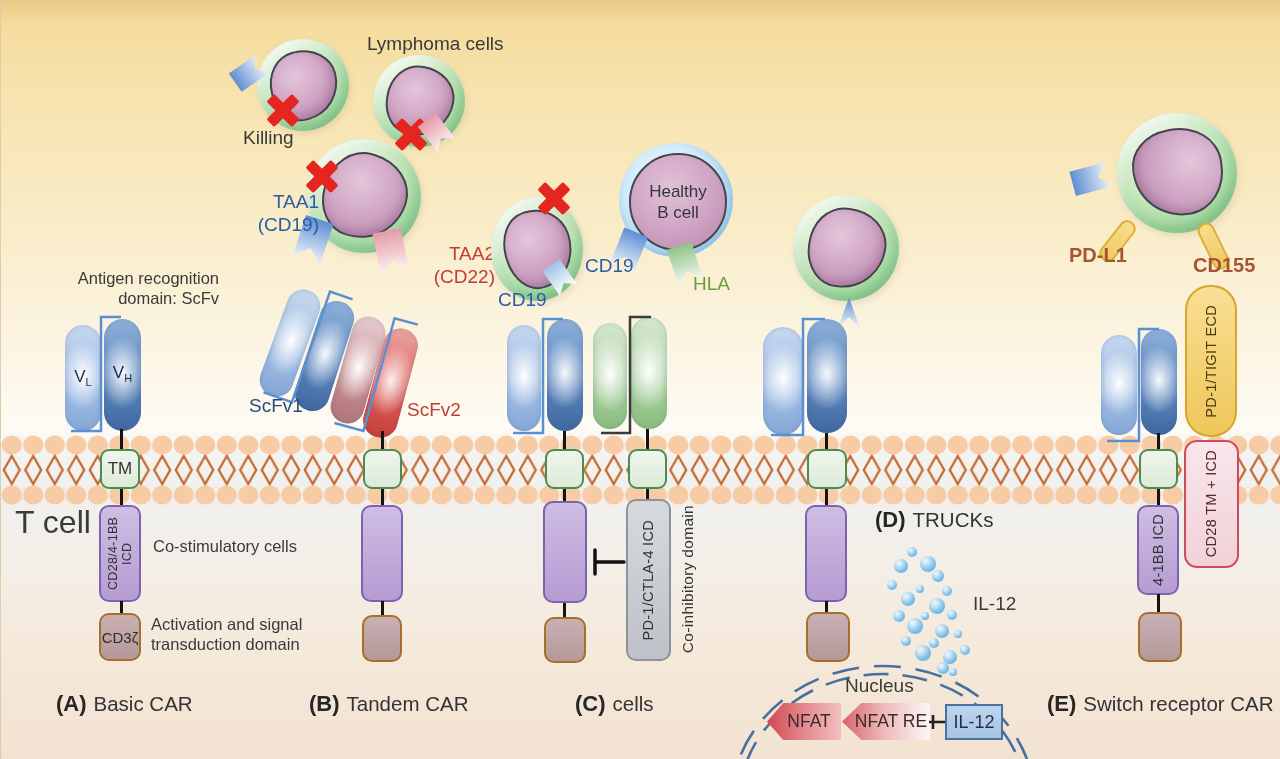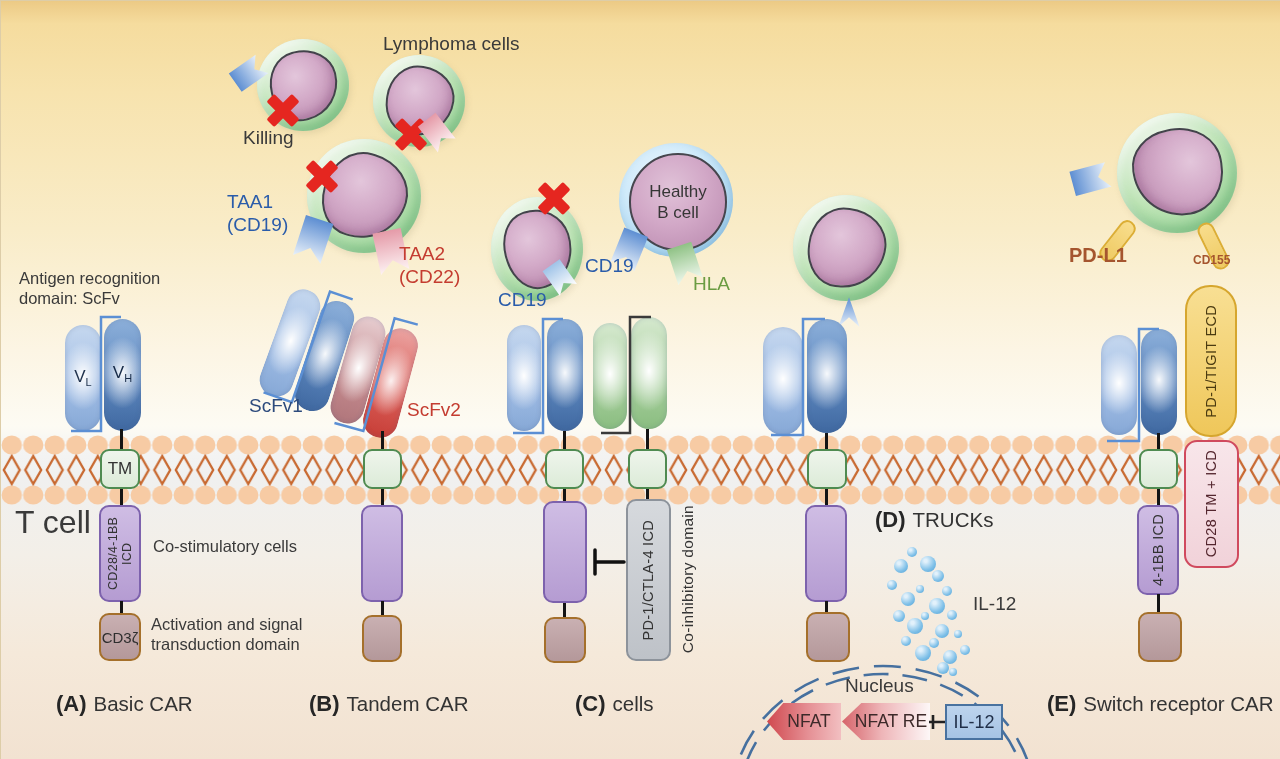--- a/index.html
+++ b/index.html
@@ -5,21 +5,21 @@
   html,body{margin:0;padding:0;background:#fff}
   .canvas{
     position:relative;width:1280px;height:759px;overflow:hidden;
     font-family:"Liberation Sans",sans-serif;color:#3a3a3a;
     background:linear-gradient(180deg,#ecca85 0%,#f5dc9e 3%,#f7e3ae 12%,#f9ecc8 30%,
       #fcf5e4 46%,#fdfbf3 56%,#f4f4f3 59%,#f0f0ef 63%,#f3efe8 73%,#f5e9da 86%,#f2e2d1 100%);
     border:1px solid #ddcda8;box-sizing:content-box;
   }
   .abs{position:absolute}
   .t{position:absolute;color:#3a3a3a;font-size:19px;line-height:1.2;white-space:nowrap}
-  .tc{text-align:left}
+  .tc{text-align:right}
   
   .cap{position:absolute;border-radius:30px;box-shadow:inset 0 0 5px rgba(70,90,130,.25)}
   .cap-lblue{background:radial-gradient(60% 32% at 50% 48%,#ffffff,rgba(255,255,255,0)),
     linear-gradient(180deg,#c6d8ef 0%,#9fbce4 60%,#86a8d6 100%)}
   .cap-dblue{background:radial-gradient(60% 32% at 50% 48%,rgba(255,255,255,.95),rgba(255,255,255,0)),
     linear-gradient(180deg,#8db0da 0%,#5e88bf 55%,#3f68a0 100%)}
   .cap-green{background:radial-gradient(64% 36% at 50% 48%,#ffffff,rgba(255,255,255,0)),
     linear-gradient(180deg,#d6e9cf 0%,#a6ce9c 60%,#8abd80 100%)}
   .cap-lred{background:radial-gradient(60% 32% at 50% 48%,#ffffff,rgba(255,255,255,0)),
     linear-gradient(180deg,#e7ced1 0%,#c48a8e 60%,#b0767b 100%)}
@@ -116,21 +116,21 @@
     <defs>
       <pattern id="mem" width="21.5" height="70" patternUnits="userSpaceOnUse">
         <ellipse cx="10.75" cy="10" rx="10.2" ry="9.6" fill="#f7cba4"></ellipse>
         <ellipse cx="10.75" cy="60" rx="10.2" ry="9.6" fill="#f7cba4"></ellipse>
         <path d="M10.75 21 L18.7 35 L10.75 49 L2.8 35 Z" fill="none" stroke="#c8682f" stroke-width="2.3"></path>
       </pattern>
     </defs>
     <rect width="1280" height="70" fill="url(#mem)"></rect>
   </svg>
 
-  <div class="t" style="left:382px;top:32px">Lymphoma cells</div>
+  <div class="t" style="left:366px;top:32px">Lymphoma cells</div>
 
   <div class="cell" style="left:256px;top:38px;width:92px;height:92px">
     <div class="nuc" style="transform:rotate(-14deg)"></div>
   </div>
   <svg class="abs" style="left:234px;top:54px;transform:rotate(-125deg)" width="28" height="36" viewBox="0 0 30 38">
     <path d="M3,1 L27,1 L27,36 L15,26 L3,36 Z" fill="url(#gBlueR)"></path>
   </svg>
   <div class="xmark" style="left:263px;top:90px"></div>
   <div class="t" style="left:242px;top:126px">Killing</div>
 
@@ -351,21 +351,21 @@
 
   <div class="cell" style="left:1116px;top:112px;width:120px;height:120px">
     <div class="nuc" style="transform:rotate(80deg)"></div>
   </div>
   <svg class="abs" style="left:1074px;top:158px;transform:rotate(-105deg)" width="32" height="40" viewBox="0 0 30 38">
     <path d="M3,1 L27,1 L27,36 L15,26 L3,36 Z" fill="url(#gBlueR)"></path>
   </svg>
   <div class="yellowrod" style="left:1108px;top:216px;width:17px;height:48px;transform:rotate(38deg)"></div>
   <div class="yellowrod" style="left:1204px;top:220px;width:17px;height:50px;transform:rotate(-26deg)"></div>
   <div class="t" style="left:1068px;top:242px;color:#a5552f;font-weight:bold;font-size:20px">PD-L1</div>
-  <div class="t" style="left:1192px;top:252px;color:#a5552f;font-weight:bold;font-size:12px">CD155</div>
+  <div class="t" style="left:1192px;top:252px;color:#a5552f;font-weight:bold;font-size:20px">CD155</div>
 
   <div class="cap cap-lblue" style="left:1100px;top:334px;width:36px;height:100px"></div>
   <div class="cap cap-dblue" style="left:1140px;top:328px;width:36px;height:106px"></div>
   <svg class="abs" style="left:1098px;top:326px" width="66" height="118">
     <polyline points="60,2 40,2 40,114 8,114" fill="none" stroke="#5b8fd4" stroke-width="2.5"></polyline>
   </svg>
   <div class="stem" style="left:1156px;top:432px;height:16px"></div>
   <div class="tmbox" style="left:1138px;top:448px;width:39px;height:40px"></div>
   <div class="stem" style="left:1156px;top:488px;height:18px"></div>
   <div class="purplebox vtext" style="left:1136px;top:504px;width:42px;height:90px">

